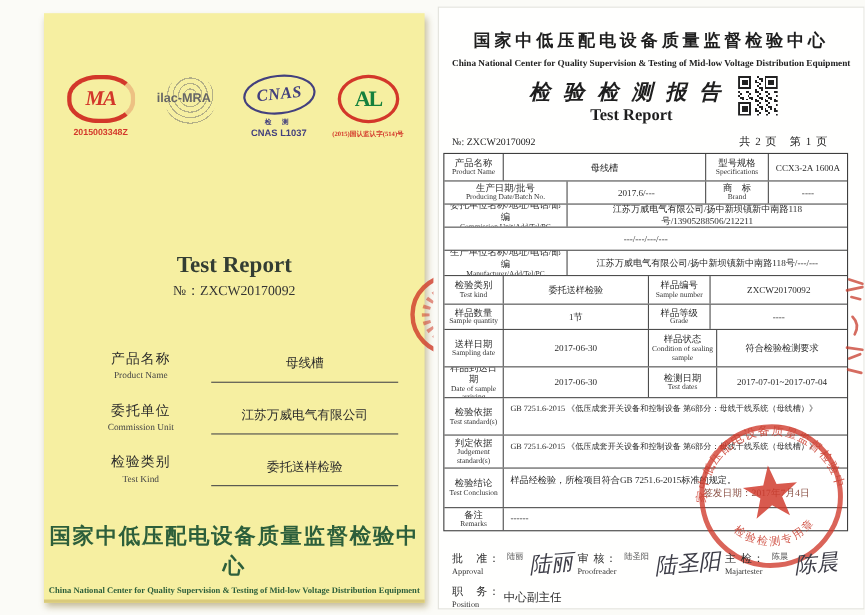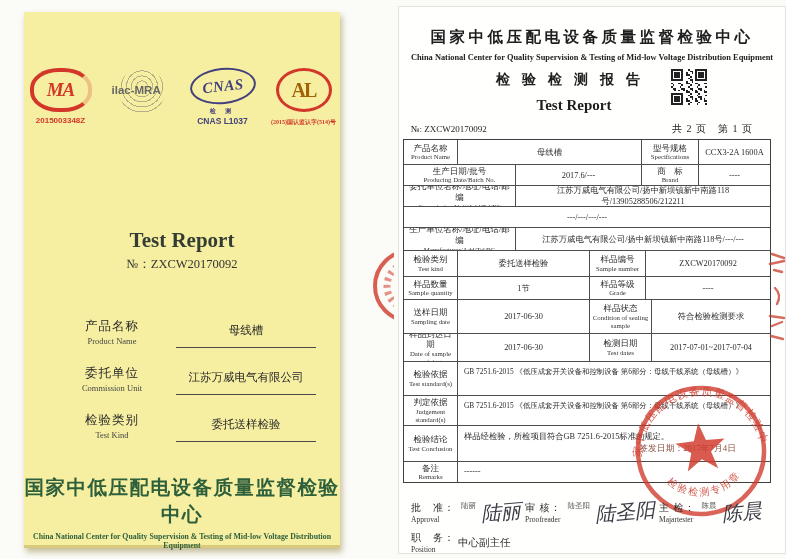--- a/index.html
+++ b/index.html
@@ -3,21 +3,21 @@
 <meta charset="utf-8">
 <style>
   html,body{margin:0;padding:0;}
   body{
     width:786px;height:559px;position:relative;overflow:hidden;
     background:#fbfbf7;
     font-family:"Liberation Serif","DejaVu Serif",serif;
     color:#2b2b2b;
   }
   .page{position:absolute;}
-  #left-page{left:24px;top:12px;width:316px;height:533px;background:#f6efa1;
+  #left-page{left:40px;top:12px;width:346px;height:533px;background:#f6efa1;
     box-shadow:2px 4px 6px rgba(130,110,40,.45);border-bottom:3px solid #d9ca7b;}
   #right-page{left:398px;top:6px;width:388px;height:548px;background:#fffffe;
     border:1px solid #e3e3dc;box-sizing:border-box;}
 
   
   .logo-row{position:absolute;top:56px;left:0;right:0;display:flex;justify-content:center;align-items:flex-start;gap:9px;}
   .logo{display:flex;flex-direction:column;align-items:center;width:72px;}
   .cma-shape{width:54px;height:36px;border:4px solid #d3372a;border-right-color:rgba(211,55,42,.25);
     border-radius:46%;display:flex;align-items:center;justify-content:center;
     color:#d3372a;font-weight:bold;font-size:19px;font-style:italic;letter-spacing:-1px;}
@@ -25,21 +25,21 @@
   .ilac-shape{width:46px;height:46px;border-radius:50%;position:relative;
     background:repeating-radial-gradient(circle at 50% 40%, rgba(110,110,110,.5) 0 1px, transparent 1px 5px);}
   .ilac-text{position:absolute;top:16px;left:-7px;font-weight:bold;color:#666;font-size:11.5px;
     font-family:"Liberation Sans",sans-serif;text-shadow:0 0 2px #f6efa1,0 0 2px #f6efa1;white-space:nowrap;}
   .cnas-shape{width:62px;height:32px;border:2.5px solid #43407e;border-radius:50%;transform:rotate(-6deg);
     display:flex;align-items:center;justify-content:center;color:#43407e;font-weight:bold;
     font-style:italic;font-size:15px;letter-spacing:.5px;}
   .cnas-sub1{font-size:6px;color:#43407e;font-weight:bold;letter-spacing:4px;margin-top:3px;}
   .cnas-sub2{font-size:8.5px;color:#43407e;font-weight:bold;font-family:"Liberation Sans",sans-serif;}
   .al-shape{width:50px;height:38px;border:3.5px solid #d3372a;border-radius:50%;
-    display:flex;align-items:center;justify-content:center;color:#a16207;font-weight:bold;font-size:20px;letter-spacing:-2px;}
+    display:flex;align-items:center;justify-content:center;color:#15803d;font-weight:bold;font-size:20px;letter-spacing:-2px;}
   .al-sub{font-size:6px;color:#d3372a;margin-top:6px;font-weight:bold;white-space:nowrap;}
 
   .ltitle-cn{position:absolute;top:170px;left:0;right:0;text-align:center;
     font-size:38px;font-weight:bold;color:#3b463c;letter-spacing:17px;margin-right:-17px;}
   .ltitle-en{position:absolute;top:216px;left:0;right:0;text-align:center;
     font-size:21px;font-weight:bold;color:#333d33;}
   .lreport-no{position:absolute;top:244px;left:0;right:0;text-align:center;font-size:12.5px;color:#333;}
 
   .fields{position:absolute;top:306px;left:30px;right:24px;}
   .field{display:flex;align-items:flex-start;margin-bottom:17px;}
@@ -52,21 +52,21 @@
   .lfooter{position:absolute;left:0;right:0;top:462px;text-align:center;color:#2d5f3b;}
   .lfooter .cn{font-size:19.5px;font-weight:bold;letter-spacing:1.5px;display:block;}
   .lfooter .en{font-size:7.8px;font-weight:bold;display:block;margin-top:4px;}
 
   
   .rheader-cn{position:absolute;top:20px;left:0;right:0;text-align:center;
     font-size:15.5px;font-weight:bold;letter-spacing:3.5px;color:#1e1e1e;}
   .rheader-en{position:absolute;top:46px;left:0;right:0;text-align:center;
     font-size:8.4px;font-weight:bold;color:#222;}
   .rtitle-cn{position:absolute;top:64px;left:0;width:350px;text-align:center;
-    font-size:14px;font-weight:bold;letter-spacing:12px;margin-right:-12px;color:#1e1e1e;}
+    font-size:19px;font-weight:bold;letter-spacing:12px;margin-right:-12px;color:#1e1e1e;font-style:italic;}
   .rtitle-en{position:absolute;top:90px;left:0;width:350px;text-align:center;
     font-size:15px;font-weight:bold;color:#1e1e1e;}
   .qr{position:absolute;top:62px;left:272px;width:36px;height:36px;}
   .rno{position:absolute;top:117px;left:12px;font-size:9px;color:#222;}
   .rpage-info{position:absolute;top:115px;right:32px;font-size:10px;letter-spacing:1px;color:#222;}
 
   .rtable{position:absolute;top:132px;left:4px;width:368px;border:1px solid #3f3f3f;box-sizing:border-box;background:#fff;}
   .tr{display:flex;border-bottom:1px solid #4d4d4d;box-sizing:border-box;}
   .tr:last-child{border-bottom:none;}
   .c{border-right:1px solid #4d4d4d;display:flex;flex-direction:column;align-items:center;

